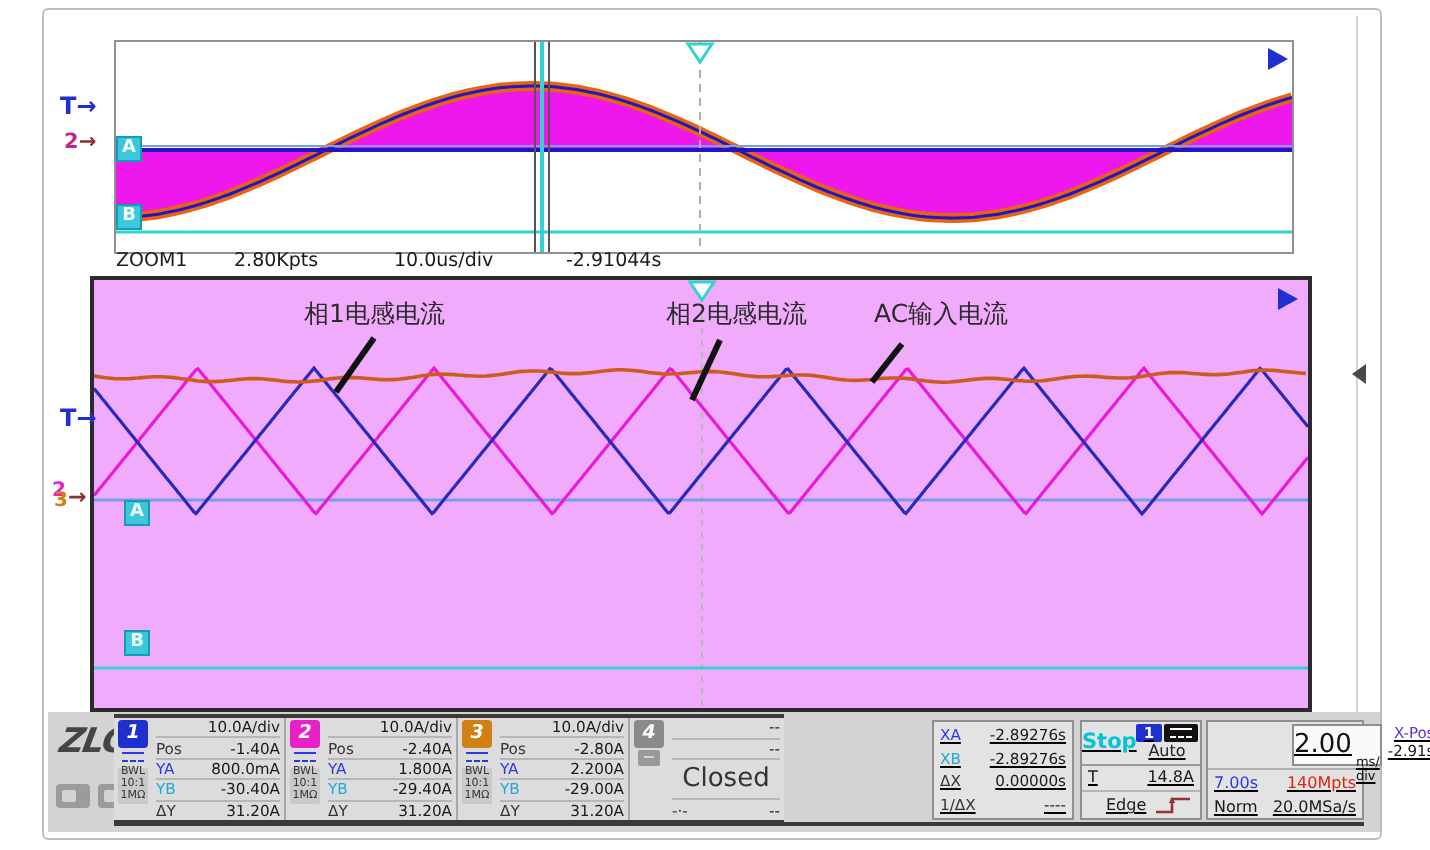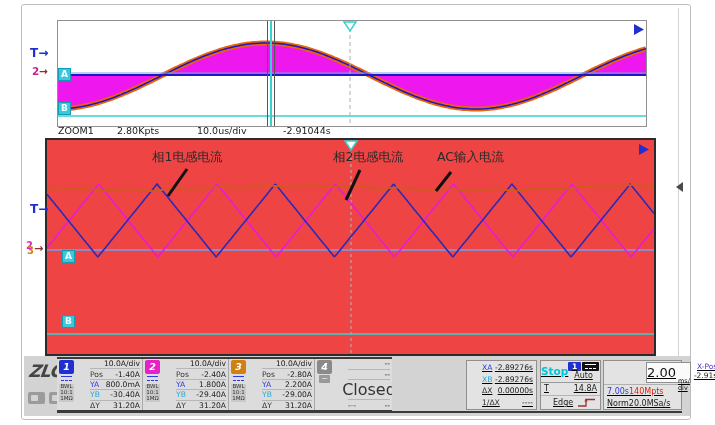--- a/index.html
+++ b/index.html
@@ -5,21 +5,21 @@
   html,body{margin:0;padding:0;background:#fff;}
   .page{position:relative;width:715px;height:425px;background:#fff;overflow:hidden;
         font-family:"DejaVu Sans","Liberation Sans",sans-serif;}
   .frame{position:absolute;left:21px;top:4px;width:668px;height:414px;
          border:1px solid #bdbdbd;border-radius:3px;}
 
   
   .top-pane{position:absolute;left:57px;top:20px;width:588px;height:105px;
             border:1px solid #909090;background:#fff;box-sizing:content-box;}
   .main-pane{position:absolute;left:45px;top:138px;width:607px;height:214px;
-             border:2px solid #2b2b2b;background:#ef4444;box-sizing:content-box;}
+             border:2px solid #2b2b2b;background:#f0abfc;box-sizing:content-box;}
   .pane-svg{position:absolute;left:0;top:0;width:100%;height:100%;display:block;}
 
   .cursor-label{position:absolute;width:13px;height:13px;background:#3cc8dc;
     border:1px solid #149cb4;color:#f2feff;font-size:9px;font-weight:bold;
     line-height:11px;text-align:center;box-sizing:border-box;z-index:6;}
 
   .marker{position:absolute;font-weight:bold;font-size:12px;z-index:5;white-space:nowrap;}
   .marker-t{color:#1f2fd0;}
   .mk2{color:#c22688;} .mkarrow{color:#8b2f2f;}
   .cluster{position:absolute;width:20px;height:16px;font-size:10px;font-weight:bold;z-index:5;}
@@ -58,24 +58,24 @@
         font-weight:bold;text-align:center;line-height:14px;}
   .dc{width:15px;height:8px;position:relative;}
   .dc i{position:absolute;left:2px;right:2px;height:0;border-top:1.6px solid #2a3ae0;}
   .dc i.solid{top:1px;} .dc i.dash{top:5px;border-top-style:dashed;}
   .badges{font-size:5.5px;line-height:5.9px;color:#333;text-align:center;background:#c9c9c9;
           padding:0 1px;border-radius:1px;}
   .minichip{width:11px;height:8px;background:#999;color:#eee;font-size:8px;line-height:7px;
           text-align:center;border-radius:1px;}
   .ch-data{flex:1;display:flex;flex-direction:column;padding:0 2px;box-sizing:border-box;min-width:0;}
   .row{flex:1;display:flex;justify-content:space-between;align-items:center;font-size:7.6px;
-       color:#1a1a1a;border-bottom:1px solid #b6b6b6;white-space:nowrap;margin-left:12px;}
+       color:#1a1a1a;border-bottom:1px solid #b6b6b6;white-space:nowrap;}
   .row:last-child{border-bottom:none;}
   .row.scale{justify-content:flex-end;}
-  .row.center{justify-content:center;font-size:16px;color:#333;flex:2;}
+  .row.center{justify-content:center;font-size:13px;color:#333;flex:2;}
   .c-blue{color:#2a3ae0;} .c-cyan{color:#1fa8d8;} .c-dark{color:#333;}
   .c-red{color:#e02211;} .c-purple{color:#5a2fd0;}
 
   .gbox{position:absolute;background:#e3e3e3;border:1px solid #8f8f8f;box-sizing:border-box;text-decoration:underline;}
   .curbox{left:442px;top:4px;width:71px;height:50px;display:flex;flex-direction:column;padding:1px 3px;}
   .curbox .row{border-bottom:none;font-size:7.6px;}
 
   .trigbox{left:516px;top:4px;width:61px;height:50px;display:flex;flex-direction:column;}
   .trig-top{height:21px;display:flex;border-bottom:1px solid #9a9a9a;}
   .stop{width:26px;font-size:10.5px;font-weight:bold;color:#00c4d8;line-height:20px;text-align:center;}
@@ -91,21 +91,21 @@
             padding:0 3px;font-size:8px;color:#1a1a1a;border-bottom:1px solid #b5b5b5;}
   .trig-row:last-child{border-bottom:none;padding-left:12px;}
 
   .tbbox{left:579px;top:4px;width:79px;height:50px;display:flex;flex-direction:column;}
   .tb-top{height:23px;display:flex;border-bottom:1px solid #b0b0b0;padding-left:41px;}
   .tb-scale{width:46px;background:#fafafa;border:1px solid #8f8f8f;margin:1px;display:flex;
             align-items:center;justify-content:center;gap:2px;box-sizing:border-box;}
   .tb-val{font-size:13px;color:#111;}
   .tb-unit{font-size:6.5px;line-height:7px;color:#111;margin-top:24px;}
   .tb-xpos{flex:1;text-align:right;padding:1px 2px;font-size:7.5px;line-height:9px;}
-  .tb-row{height:12.5px;display:flex;align-items:center;
+  .tb-row{height:12.5px;display:flex;justify-content:space-between;align-items:center;
           padding:0 3px;font-size:8px;color:#1a1a1a;}
 </style>
 </head>
 <body>
 
 <div class="page">
   <div class="frame"></div>
 
   <div class="top-pane">
     <svg id="top-svg" class="pane-svg" viewBox="0 0 588 105" preserveAspectRatio="none">

